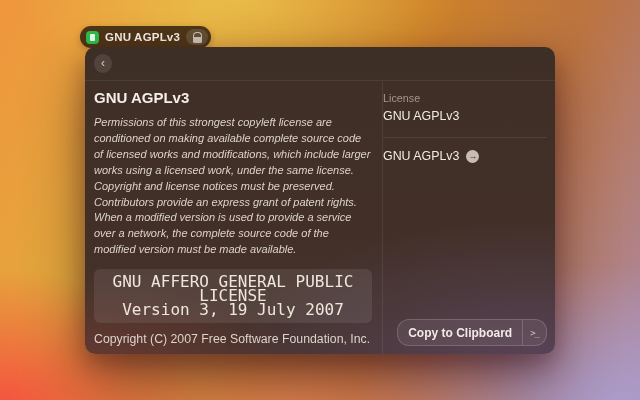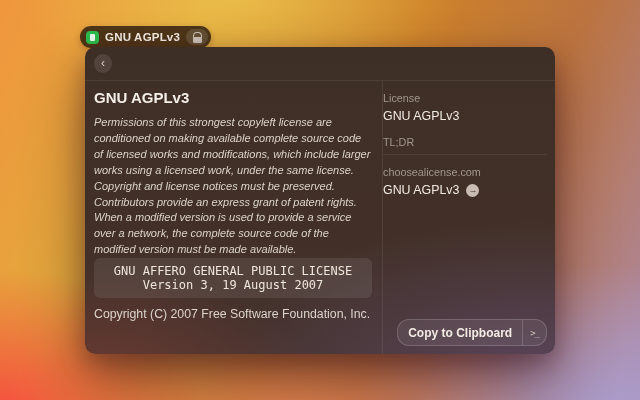--- a/index.html
+++ b/index.html
@@ -41,23 +41,23 @@
   }
   .win-header{height:33px;flex:none;display:flex;align-items:center;padding:0 9px;
     border-bottom:1px solid rgba(255,255,255,.07);}
   .back-btn{width:18px;height:18px;border-radius:50%;background:rgba(255,255,255,.10);
     color:#d8cec4;font-size:12px;line-height:1;display:flex;align-items:center;justify-content:center;
     padding-bottom:1px;cursor:default;}
   .win-body{flex:1;display:flex;min-height:0;}
   .main-col{flex:1;min-width:0;padding:6px 10px 8px 9px;display:flex;flex-direction:column;}
   .main-title{font-size:15px;font-weight:bold;color:#f4efe9;margin:2px 0 9px;}
   .summary{font-size:11px;line-height:15.9px;color:#dcd4cb;font-style:italic;}
-  .mono-box{background:rgba(255,255,255,.085);border-radius:6px;
+  .mono-box{margin-top:11px;background:rgba(255,255,255,.085);border-radius:6px;
     padding:6px 8px;text-align:center;font-family:"DejaVu Sans Mono",monospace;
-    font-size:12px;line-height:14px;color:#efe7dc;}
+    font-size:16px;line-height:14px;color:#efe7dc;}
   .copyright{margin-top:9px;font-size:12.3px;line-height:15.9px;color:#dcd4cb;}
   .sidebar{width:164px;flex:none;border-left:1px solid rgba(255,255,255,.08);
     padding:11px 8px 8px 0;display:flex;flex-direction:column;position:relative;}
   .meta-label{font-size:10.8px;color:#a3978c;margin-bottom:5px;}
   .meta-value{font-size:12.4px;color:#f1ebe4;margin-bottom:13px;}
   .sb-sep{height:1px;background:rgba(255,255,255,.08);margin:1px 0 11px;}
   .link-row{display:flex;align-items:center;gap:7px;font-size:12.4px;color:#f1ebe4;cursor:default;}
   .arrow-badge{width:13px;height:13px;border-radius:50%;background:#c9bdb2;color:#46352b;
     font-size:9px;line-height:1;display:flex;align-items:center;justify-content:center;}
   .copy-btn{position:absolute;right:8px;bottom:8px;height:25px;display:flex;align-items:stretch;
@@ -87,31 +87,29 @@
     <div class="back-btn">
       <span>‹</span>
     </div>
   </div>
   <div class="win-body">
     <div class="main-col">
       <div class="main-title">GNU AGPLv3</div>
       <div class="summary">Permissions of this strongest copyleft license are conditioned on making available complete source code of licensed works and modifications, which include larger works using a licensed work, under the same license. Copyright and license notices must be preserved. Contributors provide an express grant of patent rights. When a modified version is used to provide a service over a network, the complete source code of the modified version must be made available.</div>
       <div class="mono-box">
         <div>GNU AFFERO GENERAL PUBLIC LICENSE</div>
-        <div>Version 3, 19 August 2007</div>
+        <div>Version 3, 19 July 2007</div>
       </div>
       <div class="copyright"><span>Copyright (C) 2007 Free Software Foundation, Inc. </span></div>
 
     </div>
     <div class="sidebar">
       <div class="meta-label">License</div>
       <div class="meta-value">GNU AGPLv3</div>
-      <div class="meta-label">TL;DR</div>
       <div class="sb-sep"></div>
-      <div class="meta-label">choosealicense.com</div>
       <div class="link-row">
         <span>GNU AGPLv3</span>
         <span class="arrow-badge">
             <span>→</span>
           </span>
       </div>
       <div class="copy-btn">
         <span class="copy-label">Copy to Clipboard</span>
         <span class="copy-kbd">&gt;_</span>
       </div>

